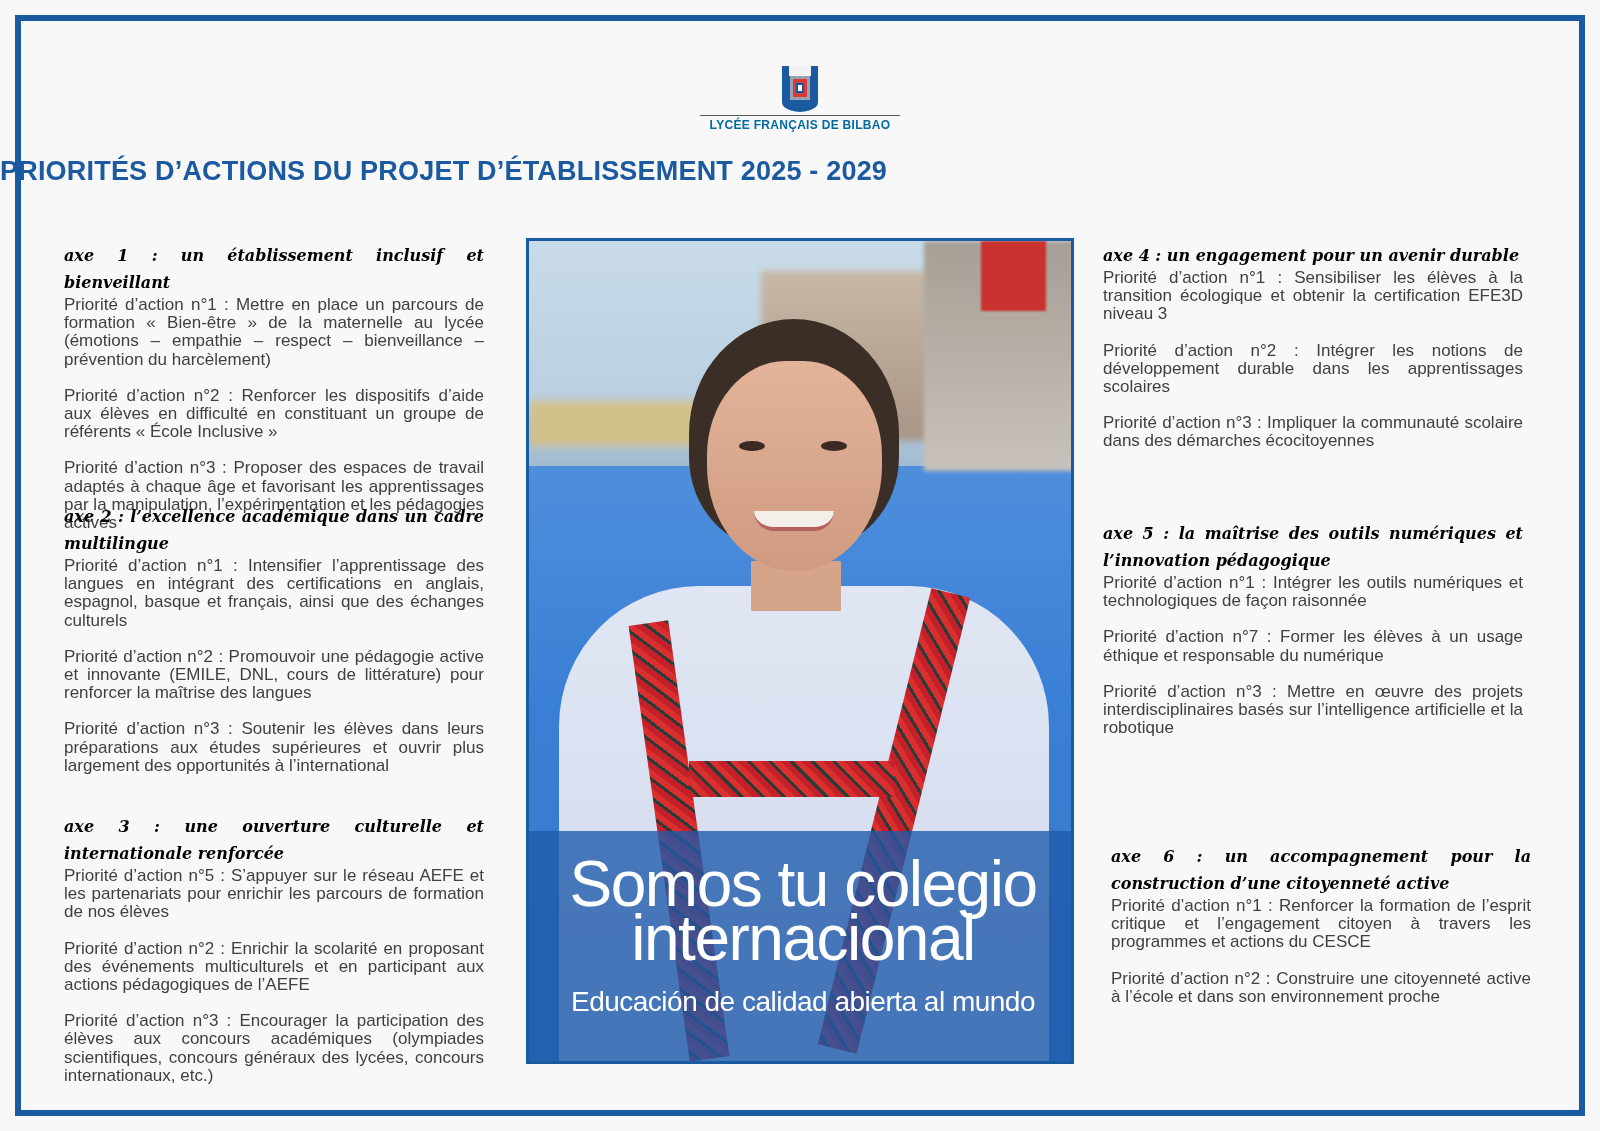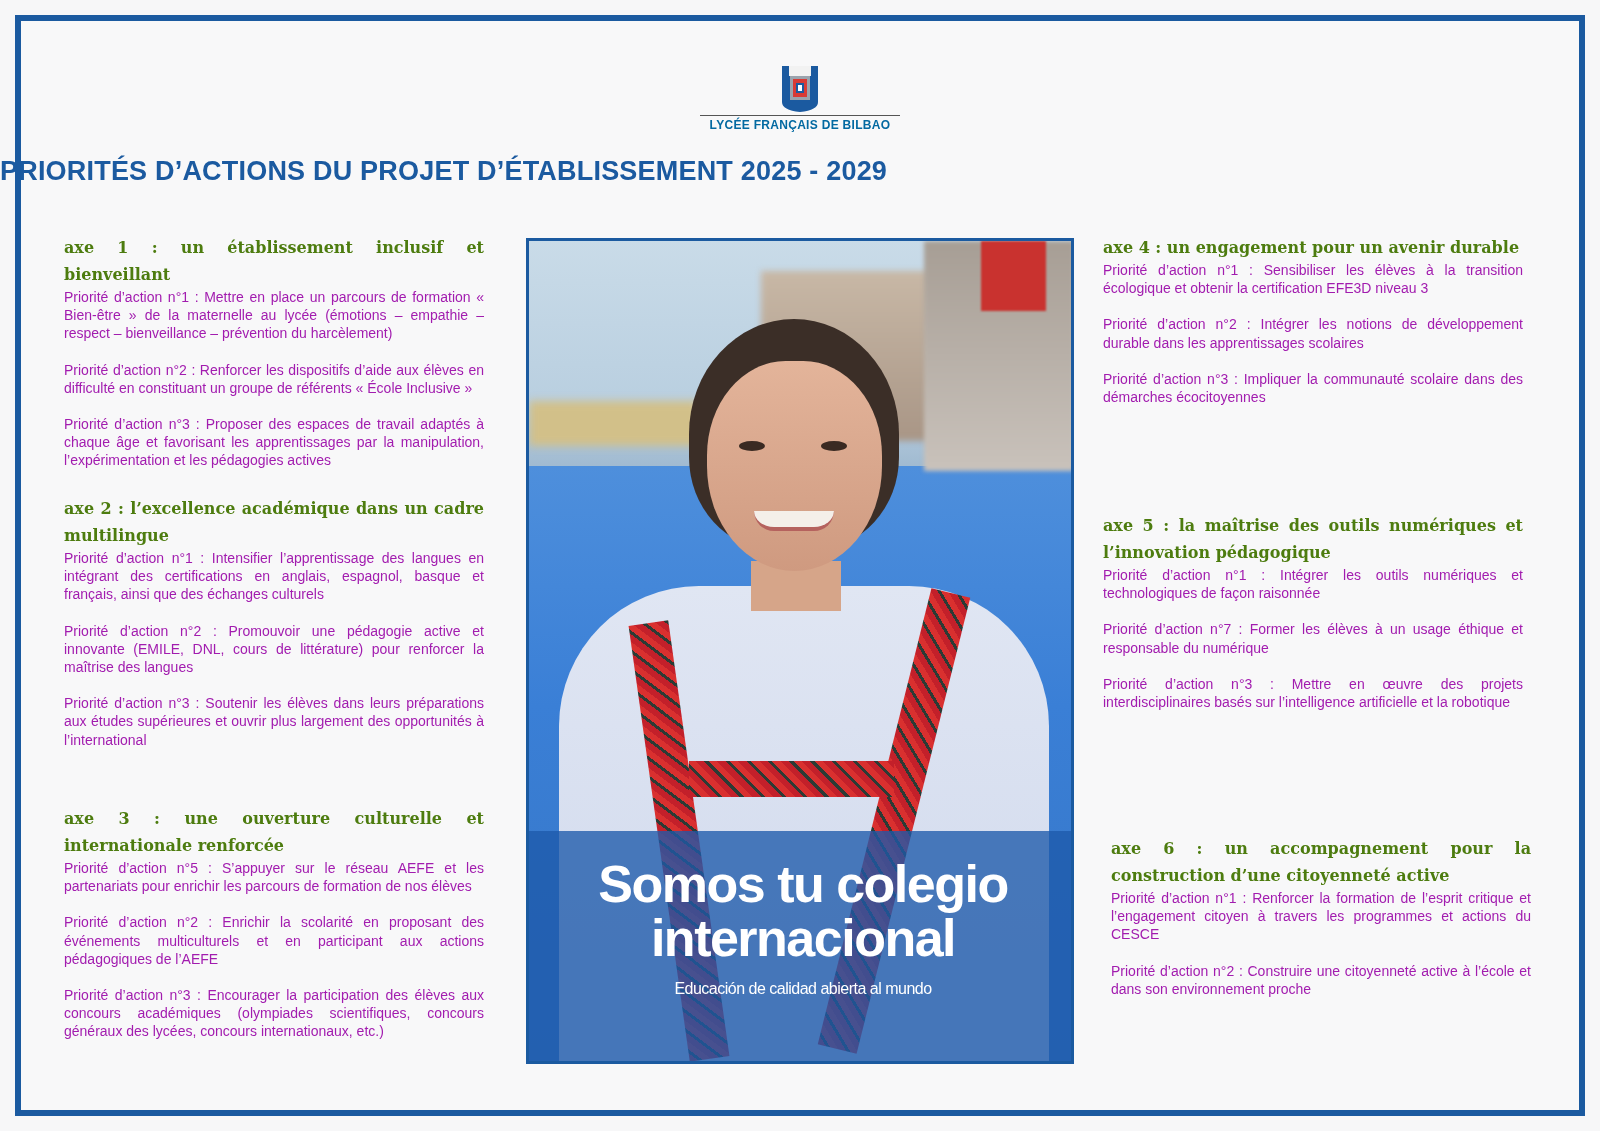--- a/index.html
+++ b/index.html
@@ -20,25 +20,25 @@
     position: absolute; left: 0; top: 156px; width: 1600px; text-align: left;
     font-size: 27px; font-weight: bold; color: #1b5aa0; letter-spacing: 0.2px;
   }
 
   .col { position: absolute; width: 420px; }
   .col-left { left: 64px; }
   .col-right { left: 1105px; width: 420px; }
 
   .axe { position: absolute; }
   .axe-title {
-    font-family: "DejaVu Serif", serif; font-size: 16px;
-    color: #4d7c0f; line-height: 27px; text-align: justify;
+    font-family: "DejaVu Serif", serif; font-style: italic; font-size: 16px;
+    color: #000000; line-height: 27px; text-align: justify; margin-top: 8px;
   }
   .prio {
-    font-size: 14px; line-height: 18.2px; color: #a21caf; text-align: justify;
+    font-size: 17px; line-height: 18.2px; color: #404040; text-align: justify;
     margin-bottom: 18px;
   }
 
   .photo {
     position: absolute; left: 526px; top: 238px; width: 548px; height: 826px;
     border: 3px solid #1b5aa0; overflow: hidden;
     background: linear-gradient(180deg, #c9dbe8 0%, #b9cfe0 20%, #9fb9d0 28%, #4f8fd6 40%, #3f86dc 60%, #5b8fcc 100%);
   }
   .photo .bldg1 { position: absolute; left: 232px; top: 30px; width: 170px; height: 170px; background: linear-gradient(180deg,#c8b8a6,#a99686); filter: blur(3px); }
   .photo .bldg2 { position: absolute; left: 395px; top: 0; width: 150px; height: 230px; background: linear-gradient(180deg,#a79e95,#c9c2bb); filter: blur(2px); }
@@ -53,22 +53,22 @@
   .photo .shirt { position: absolute; left: 30px; top: 345px; width: 490px; height: 480px; border-radius: 140px 140px 0 0; background: linear-gradient(180deg,#e0e6f3,#cfd8ec); }
   .photo .strap { position: absolute; width: 40px; background: repeating-linear-gradient(45deg,#c3202a 0 6px,#2c3b35 6px 9px,#d9302f 9px 15px); }
   .photo .strap.l { left: 130px; top: 380px; height: 440px; transform: rotate(-8deg); }
   .photo .strap.r { left: 345px; top: 345px; height: 470px; transform: rotate(14deg); }
   .photo .strap.h { left: 160px; top: 520px; width: 205px; height: 36px; }
 
   .overlay {
     position: absolute; left: 0; top: 590px; width: 548px; height: 236px;
     background: rgba(30, 90, 170, 0.78); text-align: center; color: #ffffff;
   }
-  .headline { font-size: 52px; font-weight: bold; line-height: 54px; margin-top: 26px; letter-spacing: -1.5px; }
-  .tagline { font-size: 16px; line-height: 28px; margin-top: 10px; letter-spacing: -0.5px; }
+  .headline { font-size: 64px; font-weight: normal; line-height: 54px; margin-top: 26px; letter-spacing: -1.5px; }
+  .tagline { font-size: 28px; line-height: 28px; margin-top: 23px; letter-spacing: -0.5px; }
 </style>
 </head>
 <body>
 
 <div class="frame"></div>
 
 <div class="logo">
   <svg class="crest" viewBox="0 0 40 50">
     <path d="M2 2 H38 V38 Q38 46 20 48 Q2 46 2 38 Z" fill="#1b5aa0"></path>
     <rect x="9" y="2" width="22" height="10" fill="#f2f2f2"></rect>

